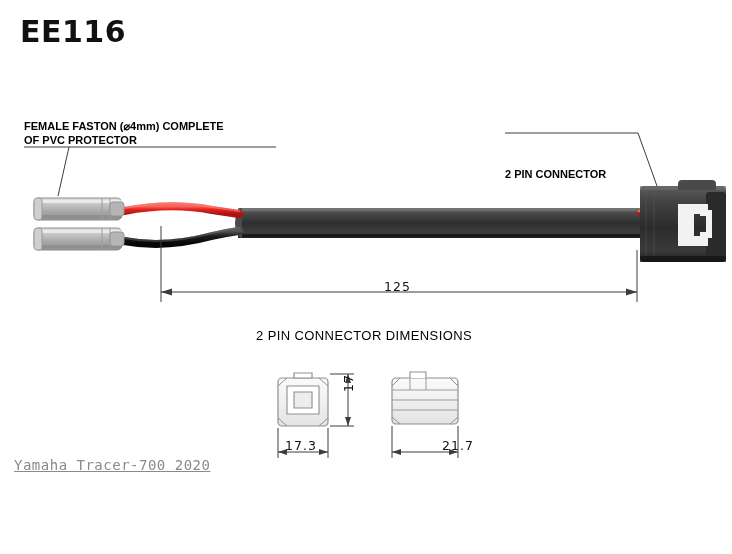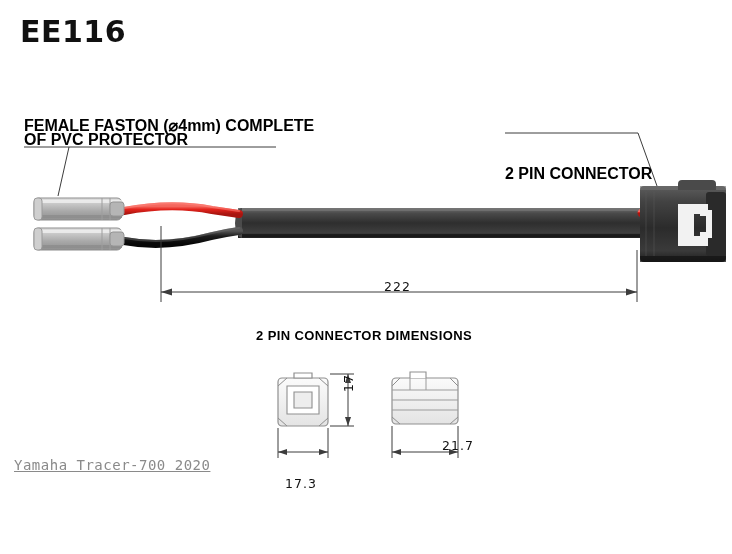--- a/index.html
+++ b/index.html
@@ -29,52 +29,52 @@
     top: 14px;
     font-size: 30px;
     font-weight: bold;
     letter-spacing: 0.5px;
     font-family: "DejaVu Sans", sans-serif;
     color: #111;
   }
 
   
   .callout-text {
-    font-size: 16px;
+    font-size: 11px;
     font-weight: bold;
     font-family: "Liberation Sans", sans-serif;
     line-height: 14px;
     color: #000;
     white-space: pre;
   }
   #faston-label { left: 18px; top: 119px; }
   #connector-label { left: 499px; top: 119px; margin-top: 48px; }
 
   
   .dim-text {
     font-size: 12.5px;
     font-family: "DejaVu Sans", sans-serif;
     color: #111;
     letter-spacing: 1px;
   }
   #dim-125 { left: 378px; top: 279px; }
-  #dim-173 { left: 279px; top: 438px; margin-top: 38px; }
+  #dim-173 { left: 279px; top: 438px; }
   #dim-217 { left: 404px; top: 438px; margin-left: 32px; }
   #dim-17 {
     left: 335px; top: 392px;
     transform: rotate(-90deg);
     transform-origin: left top;
   }
 
   
   #section-heading {
     left: 250px;
     top: 328px;
     font-size: 13px;
-    font-weight: bold;
+    font-weight: normal;
     letter-spacing: 0.4px;
     color: #000;
     text-align: right;
   }
 
   
   #footer-text {
     left: 8px;
     bottom: 6px;
     font-size: 14px;
@@ -278,21 +278,21 @@
 
   </svg>
 
   <div class="abs" id="part-title">EE116</div>
 
   <div class="abs callout-text" id="faston-label">FEMALE FASTON (⌀4mm) COMPLETE
 OF PVC PROTECTOR</div>
 
   <div class="abs callout-text" id="connector-label">2 PIN CONNECTOR</div>
 
-  <div class="abs dim-text" id="dim-125">222</div>
+  <div class="abs dim-text" id="dim-125">125</div>
 
   <div class="abs" id="section-heading">2 PIN CONNECTOR  DIMENSIONS</div>
 
   <div class="abs dim-text" id="dim-173">17.3</div>
 
   <div class="abs dim-text" id="dim-17">17</div>
 
   <div class="abs dim-text" id="dim-217">21.7</div>
 
   <div class="abs" id="footer-text">Yamaha Tracer-700 2020</div>

